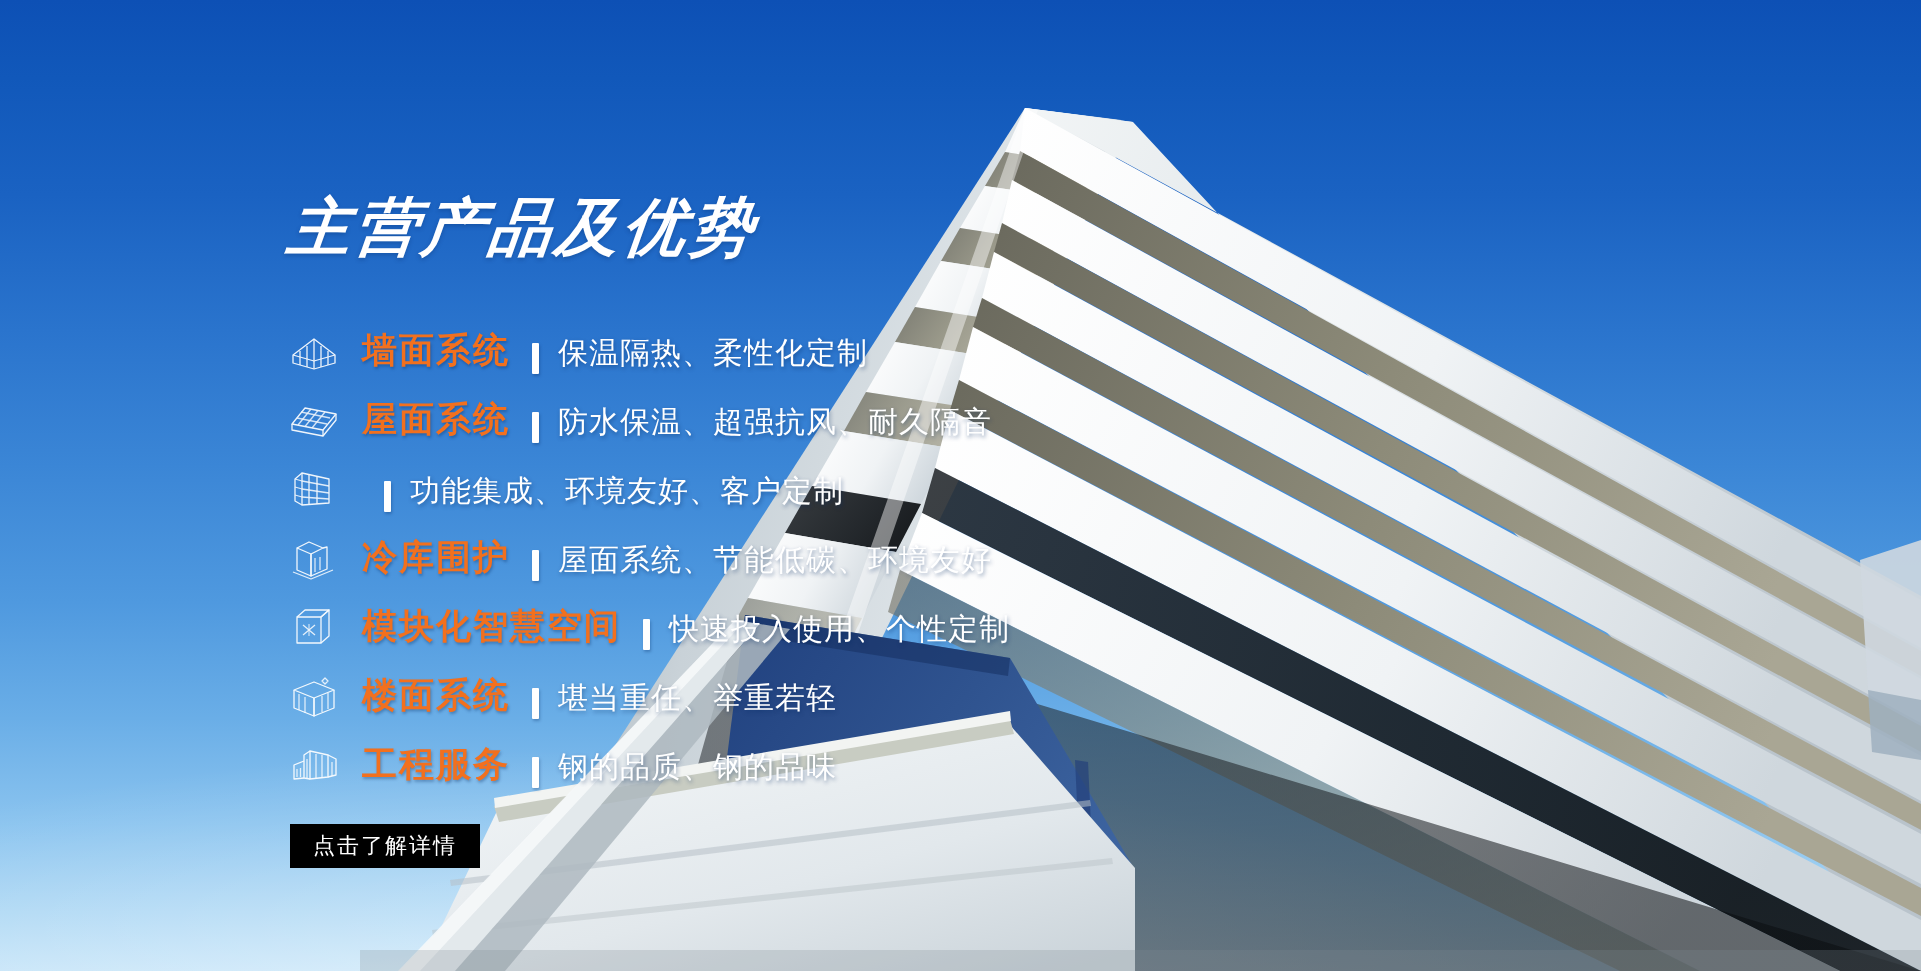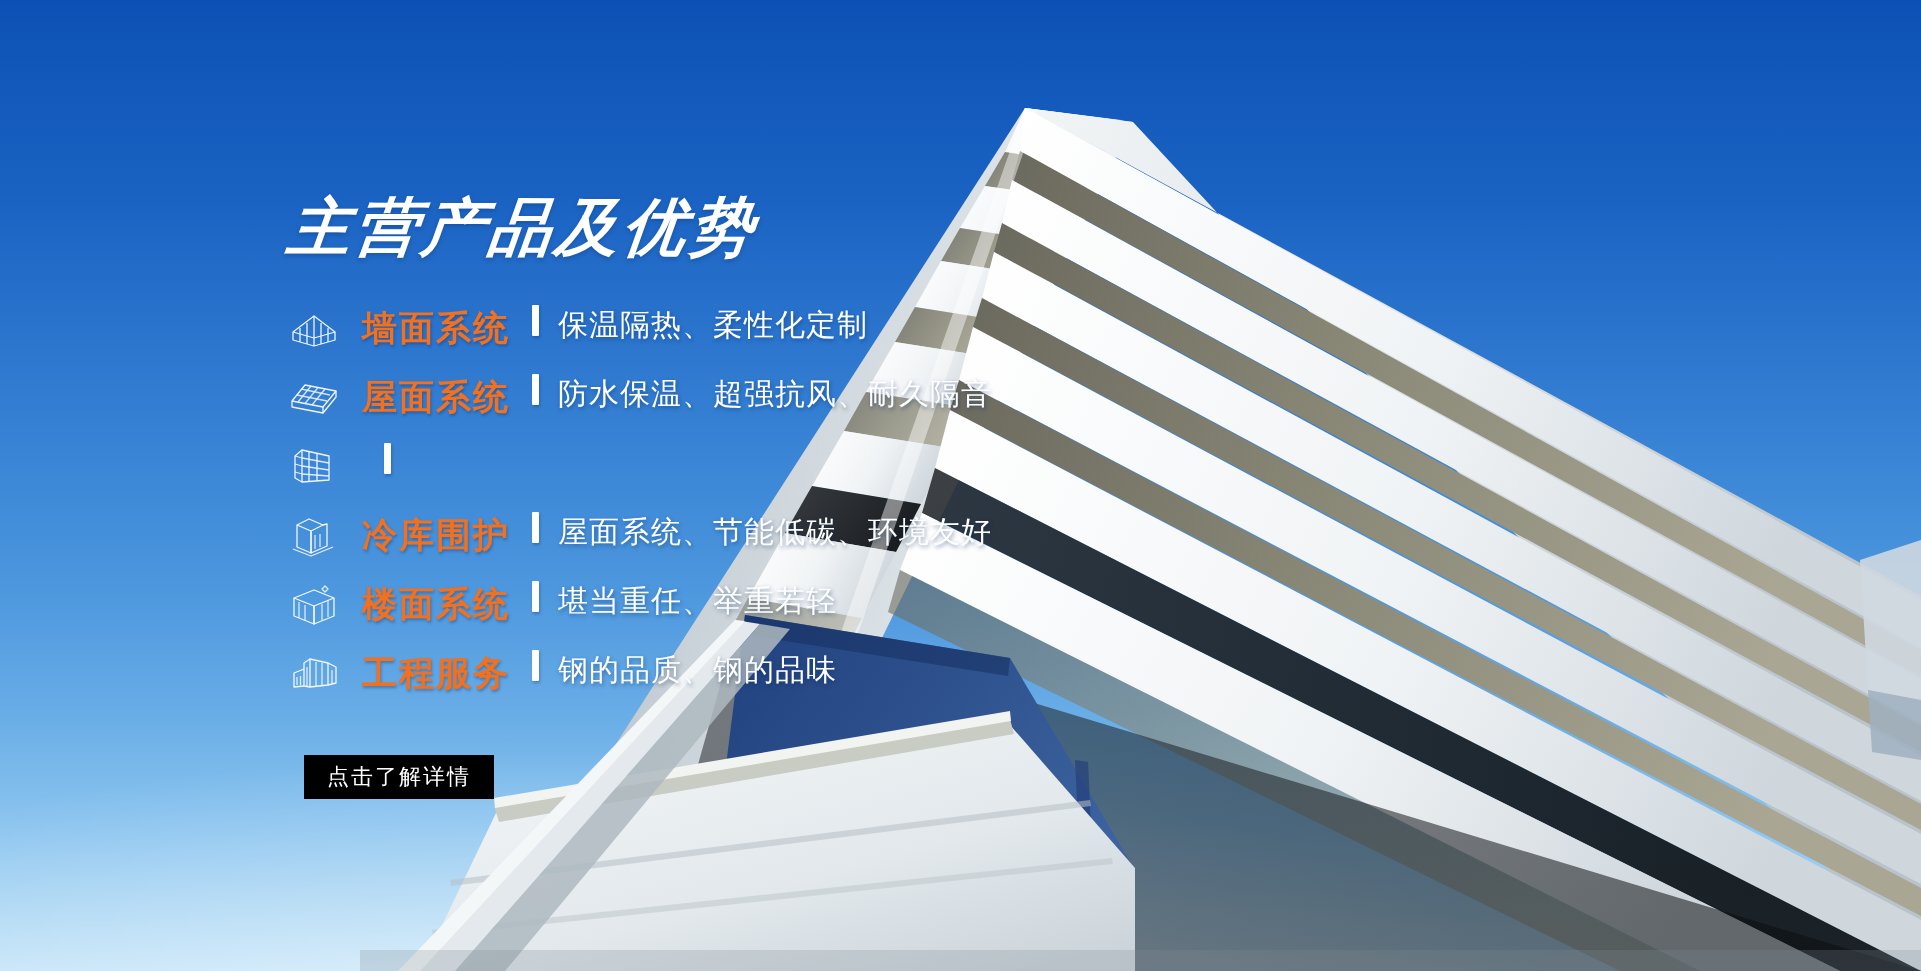--- a/index.html
+++ b/index.html
@@ -56,21 +56,21 @@
     text-shadow:0 2px 4px rgba(0,40,95,.30);
     white-space:nowrap;
     margin-bottom:46px;
     font-family:"DejaVu Sans","Liberation Sans",sans-serif;
   }
 
   .prod-list { list-style:none; }
 
   .prod-row {
     display:flex;
-    align-items:flex-start;
+    align-items:flex-end;
     height:69px;
     white-space:nowrap;
   }
 
   .prod-icon {
     width:52px; height:46px;
     flex:0 0 52px;
     margin-right:22px;
     display:flex; align-items:center; justify-content:center;
     opacity:.92;
@@ -101,21 +101,21 @@
     color:#ffffff;
     letter-spacing:1px;
     text-shadow:1px 2px 4px rgba(0,40,95,.45);
     font-family:Liberation Sans, sans-serif;
   }
 
   .cta {
     display:inline-flex;
     align-items:center; justify-content:center;
     margin-top:36px;
-    margin-left:16px;
+    margin-left:2px;
     width:190px; height:44px;
     background:#000000;
     color:#ffffff;
     font-size:22px;
     letter-spacing:2px;
     cursor:pointer;
     user-select:none;
     font-family:"DejaVu Sans","Liberation Sans",sans-serif;
   }
 </style>
@@ -293,38 +293,53 @@
             <path d="M13 6 L40 12 L40 36 L13 38 Z"></path>
             <path d="M13 6 L6 12 L6 34 L13 38"></path>
             <path d="M6 12 L13 14 L40 19" opacity=".9"></path>
             <path d="M6 20 L13 22 L40 26" opacity=".9"></path>
             <path d="M6 28 L13 30 L40 32" opacity=".9"></path>
             <path d="M20 8 L20 37"></path>
               <path d="M28 10 L28 37"></path>
           </svg>
         </span>
         <span class="prod-sep"></span>
+        <span class="prod-desc">功能集成、环境友好、客户定制</span>
       </li>
 
       <li class="prod-row">
         <span class="prod-icon">
           <svg width="50" height="44" viewBox="0 0 50 44" fill="none" stroke="#ffffff" stroke-width="1.3" stroke-linejoin="round">
             <path d="M8 12 L8 34 L22 40 L22 18 Z"></path>
             <path d="M8 12 L20 6 L34 12 L22 18"></path>
             <path d="M22 18 L22 40 L38 33 L38 11 L34 12"></path>
             <path d="M26 22 L26 36" opacity=".85"></path>
             <path d="M31 21 L31 34" opacity=".85"></path>
             <path d="M4 36 L22 43 L44 34" opacity=".9"></path>
           </svg>
         </span>
         <span class="prod-name">冷库围护</span>
         <span class="prod-sep"></span>
         <span class="prod-desc">屋面系统、节能低碳、环境友好</span>
       </li>
 
+      <li class="prod-row">
+        <span class="prod-icon">
+          <svg width="46" height="44" viewBox="0 0 46 44" fill="none" stroke="#ffffff" stroke-width="1.3" stroke-linejoin="round">
+            <path d="M6 12 L30 12 L30 38 L6 38 Z"></path>
+            <path d="M6 12 L14 5 L38 5 L30 12"></path>
+            <path d="M30 12 L38 5 L38 31 L30 38"></path>
+            <path d="M12 20 L24 30 M24 20 L12 30" opacity=".9"></path>
+            <path d="M18 19 L18 31" opacity=".7"></path>
+          </svg>
+        </span>
+        <span class="prod-name">模块化智慧空间</span>
+        <span class="prod-sep"></span>
+        <span class="prod-desc">快速投入使用、个性定制</span>
+      </li>
 
       <li class="prod-row">
         <span class="prod-icon">
           <svg width="50" height="44" viewBox="0 0 50 44" fill="none" stroke="#ffffff" stroke-width="1.3" stroke-linejoin="round">
             <path d="M5 16 L25 8 L45 16 L25 24 Z"></path>
             <path d="M5 16 L5 34 L25 42 L25 24"></path>
             <path d="M25 24 L25 42 L45 34 L45 16"></path>
             <path d="M10 20 L10 36" opacity=".85"></path>
             <path d="M16 23 L16 39" opacity=".85"></path>
             <path d="M33 22 L33 38" opacity=".85"></path>

